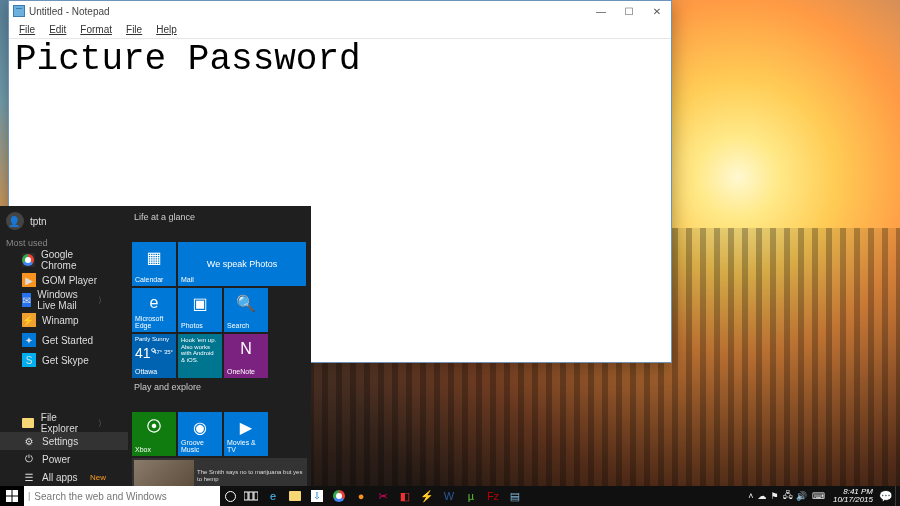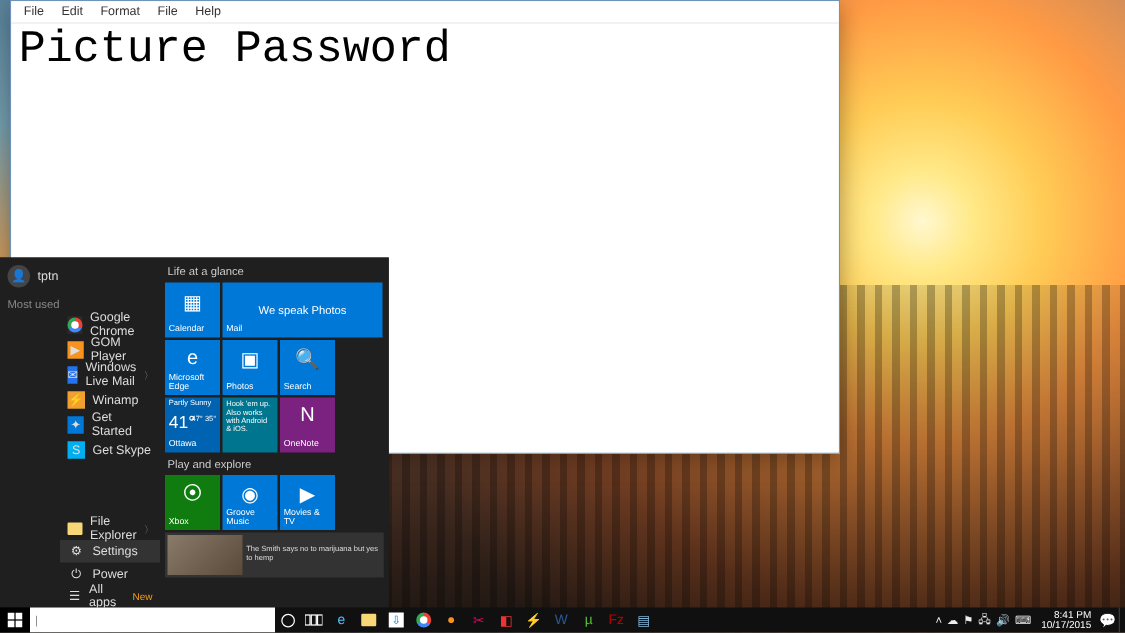--- a/index.html
+++ b/index.html
@@ -25,71 +25,79 @@
   position: absolute; left: 8px; top: 0; width: 664px; height: 363px;
   background: #fff; border: 1px solid #6e94bb; box-shadow: 0 4px 18px rgba(0,0,0,0.35);
   display: flex; flex-direction: column;
 }
 .np-titlebar { height: 20px; background: #fff; display: flex; align-items: center; font-size: 10px; color:#444; padding-left:4px;}
 .np-titlebar .np-icon { width:12px; height:12px; margin-right:4px; background:#6cb0e0; border:1px solid #3a7bb0; position:relative;}
 .np-titlebar .np-icon::after{content:"";position:absolute;inset:2px;border-top:1px solid #3a7bb0;}
 .np-titlebar .spacer{flex:1;}
 .np-winbtn{width:28px;height:19px;display:flex;align-items:center;justify-content:center;font-size:10px;color:#555;cursor:default;}
 .np-menubar{height:18px;background:#fff;border-bottom:1px solid #e6e6e6;display:flex;align-items:center;font-size:10px;color:#333;padding-left:4px;gap:2px;}
-.np-menu{padding:0 6px;}
+.np-menu{padding:0 6px;text-decoration:underline;}
 .np-body{flex:1;background:#fff;padding:2px 6px;font-family:"Consolas","Courier New",monospace;font-size:36px;line-height:1.05;color:#000;white-space:pre;}
 
 
 .startmenu{position:absolute;left:0;bottom:20px;width:311px;height:280px;background:#1f1f1f;color:#ddd;display:flex;font-size:10px;}
 .sm-left{width:128px;background:#1f1f1f;display:flex;flex-direction:column;}
 .sm-user{display:flex;align-items:center;gap:6px;padding:6px;}
 .sm-user .avatar{width:18px;height:18px;border-radius:50%;background:#444;display:flex;align-items:center;justify-content:center;color:#aaa;font-size:10px;}
 .sm-section{font-size:9px;color:#888;padding:2px 6px;}
-.sm-item{display:flex;align-items:center;padding:3px 6px;height:20px;gap:6px;margin-left:48px;}
+.sm-item{display:flex;align-items:center;padding:3px 22px;height:20px;gap:6px;}
 .sm-item .ico{width:14px;height:14px;display:flex;align-items:center;justify-content:center;font-size:10px;background:#2b2b2b;}
 .sm-item .chev{margin-left:auto;color:#888;font-size:8px;}
 .sm-left .grow{flex:1;}
 .sm-bottom .sm-item{height:18px;}
 .sm-right{flex:1;background:#1f1f1f;padding:4px;overflow:hidden;}
-.sm-rh{font-size:9px;color:#ccc;padding:2px 0 4px 2px;}
+.sm-rh{font-size:9px;color:#ccc;padding:2px 0 20px 2px;}
 .tile-row{display:flex;gap:2px;margin-bottom:2px;}
 .tile{position:relative;color:#fff;font-size:8px;display:flex;flex-direction:column;justify-content:flex-end;padding:3px;}
 .tile .ticon{position:absolute;top:6px;left:50%;transform:translateX(-50%);font-size:16px;}
 .tile.sm{width:44px;height:44px;}
 .tile .tlabel{font-size:7px;line-height:1;}
 .wtext{font-size:8px;line-height:1.1;padding:3px;}
 .photo-tile{width:175px;height:36px;background:#333;display:flex;align-items:center;padding:2px;}
 
 
 .taskbar{position:absolute;left:0;right:0;bottom:0;height:20px;background:#101010;display:flex;align-items:stretch;color:#fff;}
 .tb-start{width:24px;display:flex;align-items:center;justify-content:center;background:#000;}
 .tb-start svg{width:12px;height:12px;}
 .tb-search{width:196px;background:#fff;display:flex;align-items:center;padding:0 4px;color:#666;font-size:10px;gap:4px;}
 .tb-search input{border:0;outline:0;font-size:10px;flex:1;color:#666;background:transparent;}
 .tb-cortana{width:20px;display:flex;align-items:center;justify-content:center;}
 .tb-cortana .ring{width:11px;height:11px;border:1.3px solid #fff;border-radius:50%;}
 .tb-taskview{width:22px;display:flex;align-items:center;justify-content:center;}
 .tb-icon{width:22px;display:flex;align-items:center;justify-content:center;font-size:11px;}
 .tb-spacer{flex:1;}
 .tb-tray{display:flex;align-items:center;gap:4px;padding:0 4px;font-size:9px;color:#eee;}
-.tb-clock{display:flex;flex-direction:column;align-items:flex-end;justify-content:center;line-height:1;font-size:8px;padding:0 4px;}
+.tb-clock{display:flex;flex-direction:column;align-items:flex-end;justify-content:center;line-height:1;font-size:8px;padding:0 4px;font-style:italic;}
 .tb-showdesk{width:5px;border-left:1px solid #3a3a3a;}
 
 
 .ic-chrome{background:conic-gradient(#ea4335 0 120deg,#4285f4 120deg 240deg,#34a853 240deg 360deg);border-radius:50%;width:12px;height:12px;position:relative;}
 .ic-chrome::after{content:"";position:absolute;inset:3px;background:#fff;border-radius:50%;}
 .ic-folder{width:12px;height:10px;background:#f8d776;border-radius:1px;}
 .ic-store{width:12px;height:12px;background:#fff;color:#0078d7;display:flex;align-items:center;justify-content:center;font-size:9px;}
 </style>
 </head>
 <body>
 
 <div class="wallpaper"></div>
 
 <div class="notepad">
+  <div class="np-titlebar">
+    <span class="np-icon"></span>
+    <span>Untitled - Notepad</span>
+    <span class="spacer"></span>
+    <div class="np-winbtn">—</div>
+    <div class="np-winbtn">☐</div>
+    <div class="np-winbtn close">✕</div>
+  </div>
   <div class="np-menubar">
     <span class="np-menu">File</span>
     <span class="np-menu">Edit</span>
     <span class="np-menu">Format</span>
     <span class="np-menu">File</span>
     <span class="np-menu">Help</span>
   </div>
   <div class="np-body">Picture Password</div>
 </div>
 
@@ -230,20 +238,21 @@
   <div class="tb-start">
     <svg viewBox="0 0 12 12">
         <rect x="0" y="0" width="5.5" height="5.5" fill="#fff"></rect>
         <rect x="6.5" y="0" width="5.5" height="5.5" fill="#fff"></rect>
         <rect x="0" y="6.5" width="5.5" height="5.5" fill="#fff"></rect>
         <rect x="6.5" y="6.5" width="5.5" height="5.5" fill="#fff"></rect>
       </svg>
   </div>
   <div class="tb-search">
     <span style="color:#888;font-size:9px">|</span>
+    <input placeholder="Search the web and Windows" style="">
   </div>
   <div class="tb-cortana">
       <div class="ring"></div>
     </div>
   <div class="tb-taskview">
     <svg width="14" height="10" viewBox="0 0 14 10">
         <rect x="0" y="1" width="4" height="8" fill="none" stroke="#fff"></rect>
         <rect x="5" y="1" width="4" height="8" fill="none" stroke="#fff"></rect>
         <rect x="10" y="1" width="4" height="8" fill="none" stroke="#fff"></rect>
       </svg>

